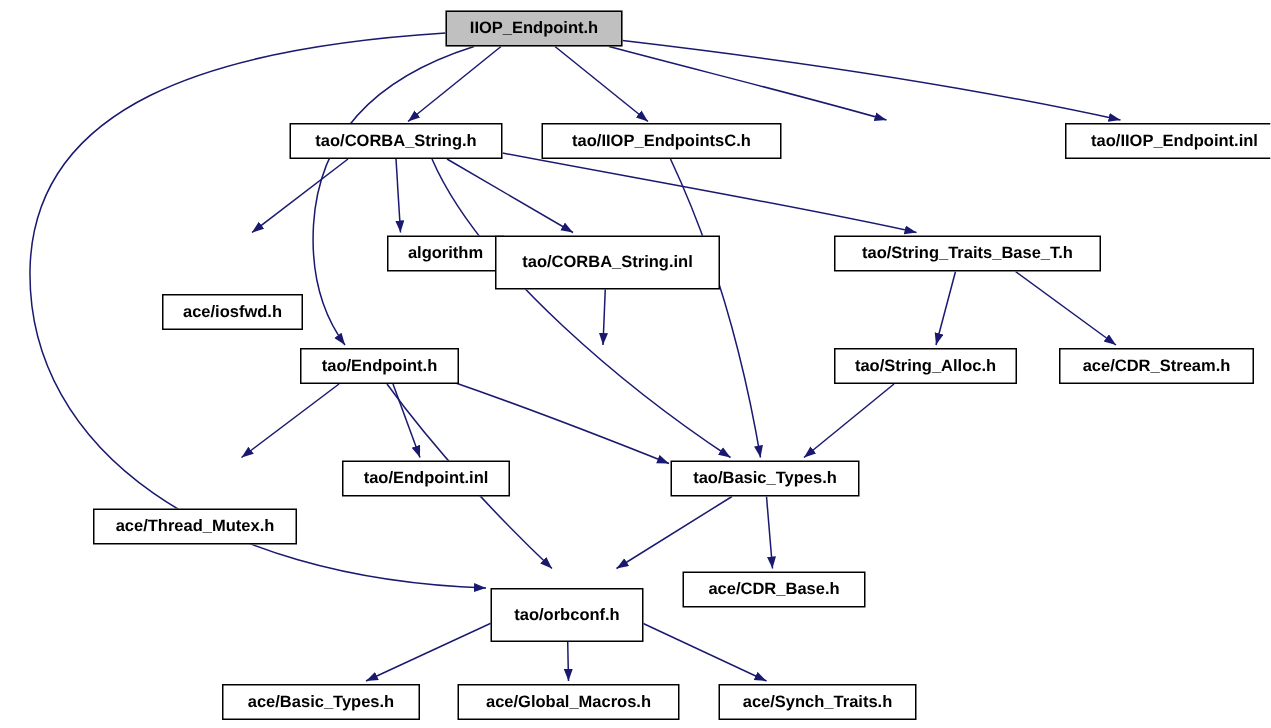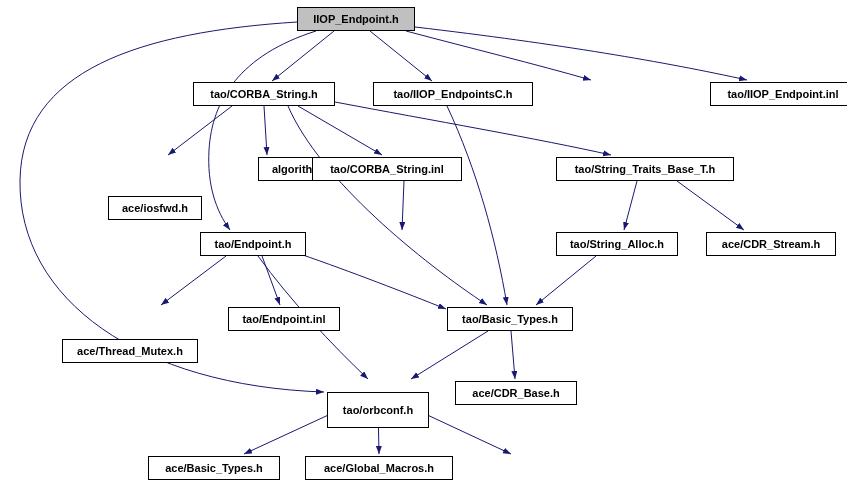--- a/index.html
+++ b/index.html
@@ -66,33 +66,33 @@
       <path d="M378,405 L379,454" class="edge" marker-end="url(#arrow)"></path>
       <path d="M406,405 L511,454" class="edge" marker-end="url(#arrow)"></path>
     </svg>
 
 <div class="node root" style="left: 297px; top: 7px; width: 118px; height: 24px;">
       <span>IIOP_Endpoint.h</span>
     </div>
     <div class="node" style="left: 193px; top: 82px; width: 142px; height: 24px;">
       <span>tao/CORBA_String.h</span>
     </div>
-    <div class="node" style="left: 361px; top: 82px; width: 160px; height: 24px; margin-left: 12px;">
+    <div class="node" style="left: 361px; top: 82px; width: 160px; height: 24px;">
       <span>tao/IIOP_EndpointsC.h</span>
     </div>
     <div class="node" style="left: 710px; top: 82px; width: 146px; height: 24px;">
       <span>tao/IIOP_Endpoint.inl</span>
     </div>
     <div class="node" style="left: 108px; top: 157px; width: 94px; height: 24px; margin-top: 39px;">
       <span>ace/iosfwd.h</span>
     </div>
     <div class="node" style="left: 228px; top: 157px; width: 78px; height: 24px; margin-left: 30px;">
       <span>algorithm</span>
     </div>
-    <div class="node" style="left: 312px; top: 157px; width: 150px; height: 24px;">
+    <div class="node" style="left: 330px; top: 157px; width: 150px; height: 36px;">
       <span>tao/CORBA_String.inl</span>
     </div>
     <div class="node" style="left: 556px; top: 157px; width: 178px; height: 24px;">
       <span>tao/String_Traits_Base_T.h</span>
     </div>
     <div class="node" style="left: 200px; top: 232px; width: 106px; height: 24px;">
       <span>tao/Endpoint.h</span>
     </div>
     <div class="node" style="left: 556px; top: 232px; width: 122px; height: 24px;">
       <span>tao/String_Alloc.h</span>
@@ -114,13 +114,16 @@
     </div>
     <div class="node" style="left: 455px; top: 381px; width: 122px; height: 24px;">
       <span>ace/CDR_Base.h</span>
     </div>
     <div class="node" style="left: 148px; top: 456px; width: 132px; height: 24px;">
       <span>ace/Basic_Types.h</span>
     </div>
     <div class="node" style="left: 305px; top: 456px; width: 148px; height: 24px;">
       <span>ace/Global_Macros.h</span>
     </div>
+    <div class="node" style="left: 479px; top: 456px; width: 132px; height: 24px;">
+      <span>ace/Synch_Traits.h</span>
+    </div>
   </div>
 
 </body></html>

